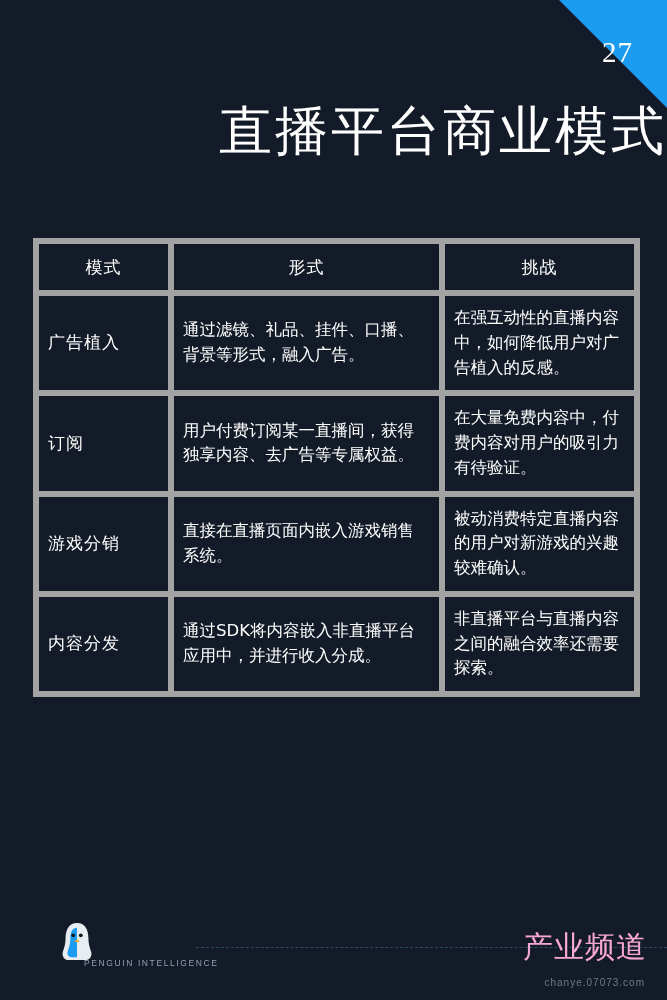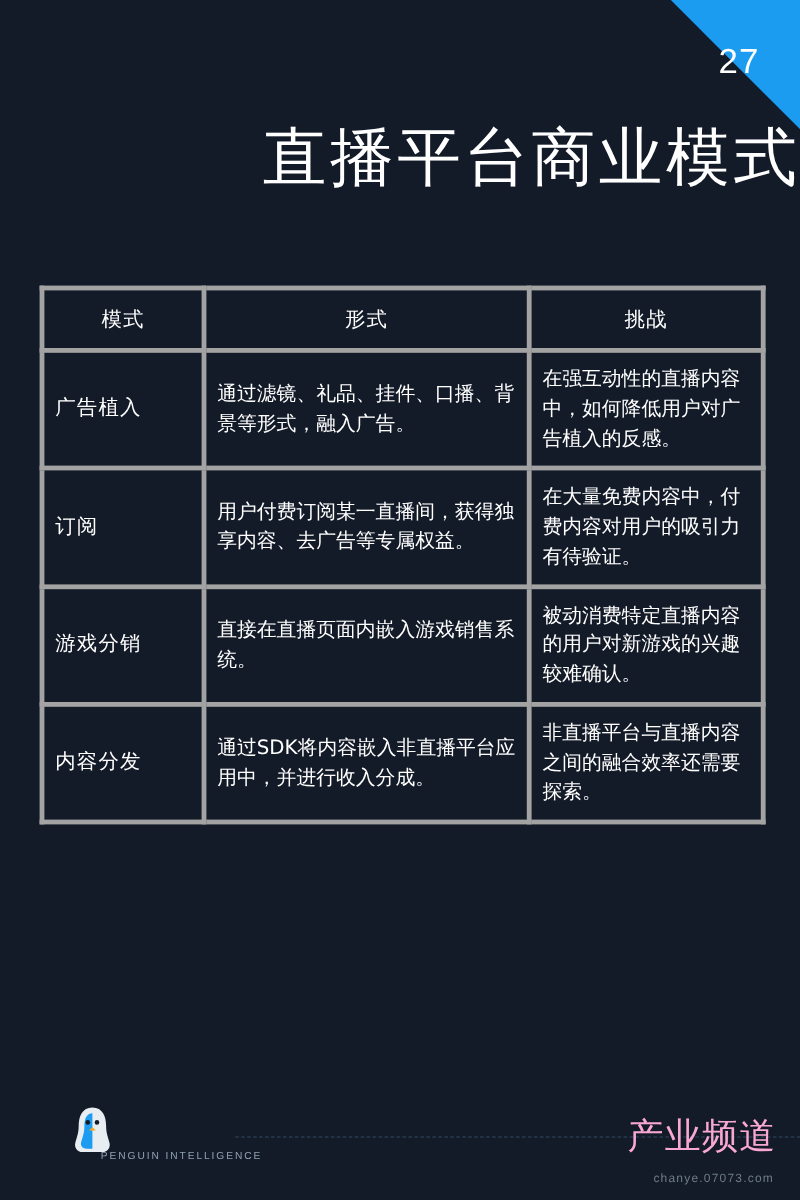--- a/index.html
+++ b/index.html
@@ -26,21 +26,21 @@
     height: 0;
     border-top: 108px solid #1b9cf0;
     border-left: 108px solid transparent;
   }
   .page-number {
     position: absolute;
     top: 36px;
     right: 34px;
     color: #ffffff;
     font-size: 29px;
-    font-family: Liberation Sans, sans-serif;
+    font-family: Liberation Serif, serif;
     letter-spacing: 1px;
   }
   .title {
     position: absolute;
     top: 96px;
     left: 0;
     width: 667px;
     text-align: right;
     color: #ffffff;
     font-size: 53px;
@@ -54,21 +54,21 @@
     top: 238px;
     left: 33px;
     width: 601px;
   }
   table {
     width: 100%;
     border-collapse: collapse;
     table-layout: fixed;
   }
   table th, table td {
-    border: 4px solid #a3a3a3;
+    border: 6px solid #a3a3a3;
     vertical-align: middle;
   }
   thead th {
     color: #ffffff;
     font-size: 17px;
     font-weight: normal;
     font-family: "DejaVu Sans", sans-serif;
     text-align: center;
     height: 52px;
     letter-spacing: 1px;

